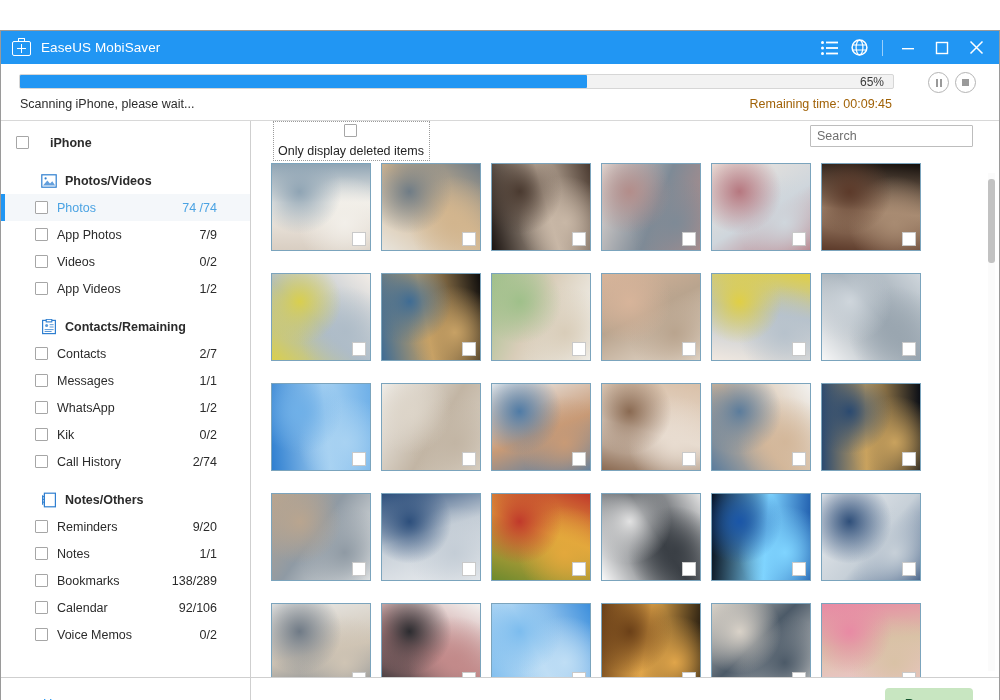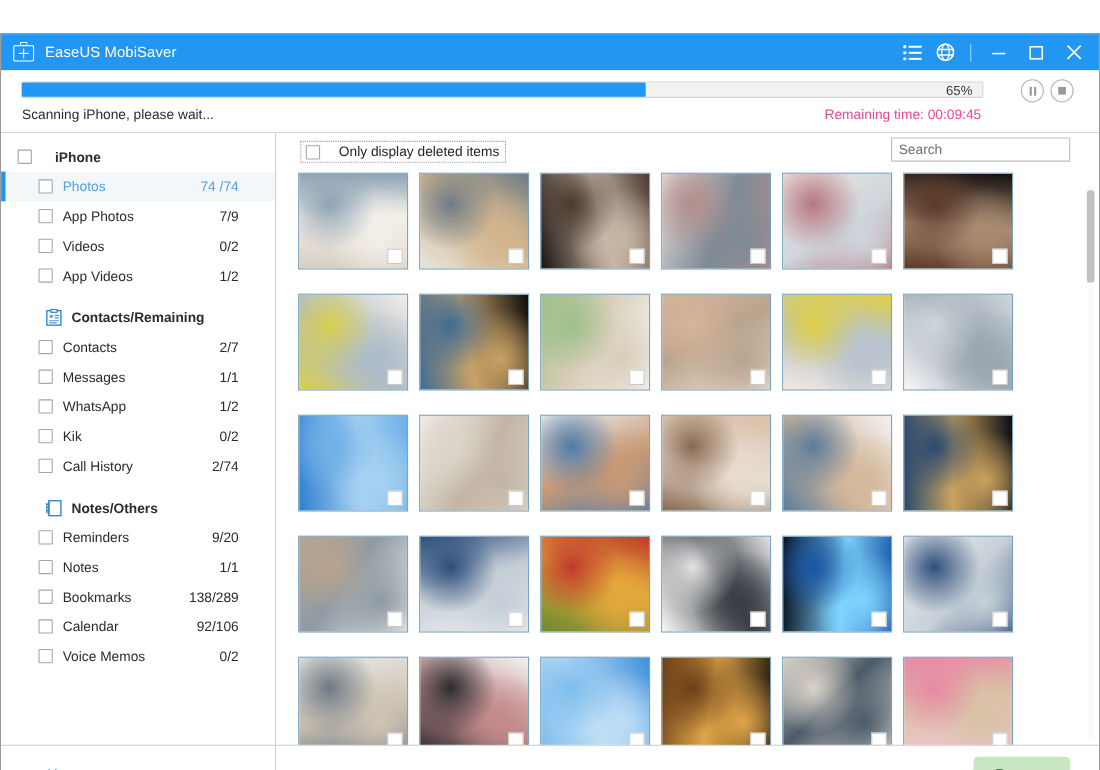--- a/index.html
+++ b/index.html
@@ -78,21 +78,21 @@
     display: flex; align-items: center; justify-content: center;
   }
   .circ-btn.pause { left: 927px; }
   .circ-btn.stop  { left: 954px; }
   .pause-bar { width: 2px; height: 8px; background: #9a9a9a; margin: 0 1px; }
   .stop-sq { width: 7px; height: 7px; background: #9a9a9a; }
   .scan-status {
     position: absolute; left: 19px; top: 33px; font-size: 12.5px; color: #2c2c2c;
   }
   .remaining {
-    position: absolute; right: 107px; top: 33px; font-size: 12.5px; color: #ec4899;
+    position: absolute; right: 107px; top: 33px; font-size: 12.5px; color: #a16207;
   }
 
   
   .body-row { flex: 1 1 auto; display: flex; min-height: 0; }
 
   
   .sidebar {
     flex: 0 0 250px; width: 250px;
     border-right: 1px solid #cfcfcf;
     background: #ffffff; position: relative;
@@ -131,23 +131,23 @@
   }
   .home-arrow { font-size: 15px; margin-right: 7px; line-height: 1; }
 
   
   .content { flex: 1 1 auto; display: flex; flex-direction: column; min-width: 0; background: #ffffff; }
   .content-toolbar {
     flex: 0 0 34px; display: flex; align-items: center;
     padding: 0 0 0 22px; position: relative;
   }
   .only-deleted {
-    display: flex; align-items: center; gap: 17px;
+    display: flex; align-items: center; gap: 7px;
     border: 1px dotted #9b9b9b; padding: 2px 5px 2px 4px;
-    font-size: 12.5px; color: #242424; cursor: default;
+    font-size: 12.5px; color: #242424; cursor: default; flex-direction: column;
   }
   .search-box {
     position: absolute; right: 26px; top: 4px;
     width: 163px; height: 22px;
     border: 1px solid #bdbdbd; background: #ffffff;
     font-size: 12.5px; color: #555; padding: 0 6px;
     font-family: "Liberation Sans", sans-serif;
     border-radius: 1px; outline: none;
   }
   .search-box::placeholder { color: #6f6f6f; }
@@ -261,20 +261,28 @@
   </div>
 
   <div class="body-row">
 
     <div class="sidebar">
       <div class="tree" id="tree">
           <div class="tree-row root">
             <span class="cb"></span>
             <span>iPhone</span>
           </div>
+          <div class="tree-row group">
+            <span class="grp-icon"><svg width="16" height="16" viewBox="0 0 16 16">
+                <rect x="0.8" y="1.8" width="14.4" height="12.4" fill="#ffffff" stroke="#2f7fd0" stroke-width="1.2"></rect>
+                <circle cx="4.6" cy="5.4" r="1.1" fill="#2f7fd0"></circle>
+                <path d="M2 12.6 L6.3 7.6 L9 10.6 L11.3 8.2 L14.2 12.6 Z" fill="#2f7fd0" opacity=".75"></path>
+              </svg></span>
+            <span>Photos/Videos</span>
+          </div>
           <div class="tree-row leaf selected">
             <span class="sel-bar"></span>
             <span class="cb"></span>
             <span class="leaf-label">Photos</span>
             <span class="leaf-count">74 /74</span>
           </div>
           <div class="tree-row leaf">
             <span class="cb"></span>
             <span class="leaf-label">App Photos</span>
             <span class="leaf-count">7/9</span>

